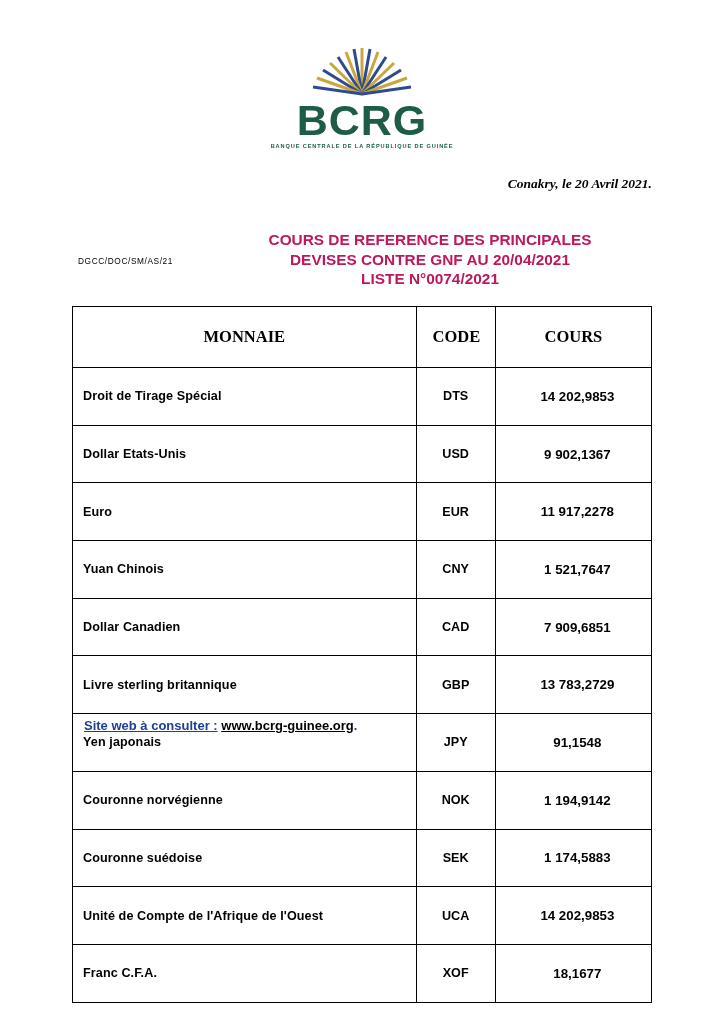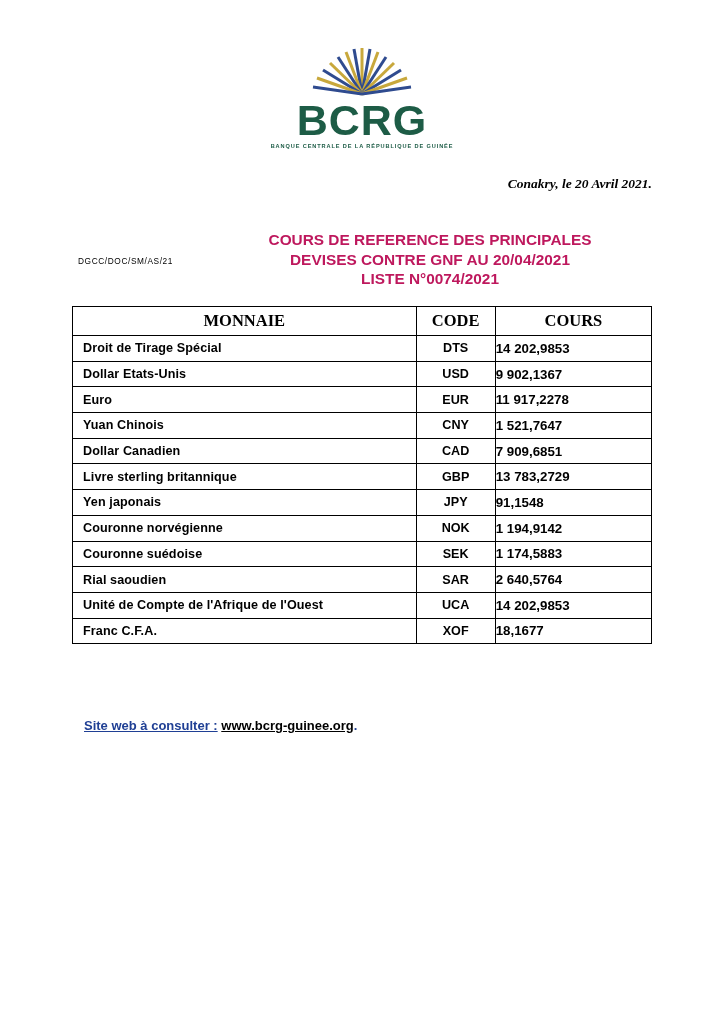--- a/index.html
+++ b/index.html
@@ -91,21 +91,21 @@
   .rate-table {
     position: absolute;
     top: 306px;
     left: 72px;
     width: 580px;
     border-collapse: collapse;
     table-layout: fixed;
   }
   .rate-table td, .rate-table th {
     border: 1px solid #000;
-    padding: 0;
+    padding: 16px;
   }
   .rate-table thead th {
     height: 28px;
     font-family: "Liberation Serif", serif;
     font-weight: bold;
     font-size: 16.5px;
     text-align: center;
     vertical-align: middle;
   }
   .col-name { width: 343px; }
@@ -125,21 +125,21 @@
   }
   td.c-code {
     font-size: 12.6px;
     font-weight: bold;
     text-align: center;
   }
   td.c-rate {
     font-family: "Liberation Serif", serif;
     font-size: 13.3px;
     font-weight: bold;
-    text-align: left;
+    text-align: center;
     padding-right: 8px;
     margin-top: 8px;
   }
 
   
   .footer-line {
     position: absolute;
     top: 718px;
     left: 84px;
     font-family: "Liberation Sans", sans-serif;
@@ -252,25 +252,20 @@
         <td class="c-name">Couronne norvégienne</td>
         <td class="c-code">NOK</td>
         <td class="c-rate">1 194,9142</td>
       </tr>
       <tr>
         <td class="c-name">Couronne suédoise</td>
         <td class="c-code">SEK</td>
         <td class="c-rate">1 174,5883</td>
       </tr>
       <tr>
-        <td class="c-name">Rial saoudien</td>
-        <td class="c-code">SAR</td>
-        <td class="c-rate">2 640,5764</td>
-      </tr>
-      <tr>
         <td class="c-name">Unité de Compte de l'Afrique de l'Ouest</td>
         <td class="c-code">UCA</td>
         <td class="c-rate">14 202,9853</td>
       </tr>
       <tr>
         <td class="c-name">Franc C.F.A.</td>
         <td class="c-code">XOF</td>
         <td class="c-rate">18,1677</td>
       </tr>
     </tbody>

